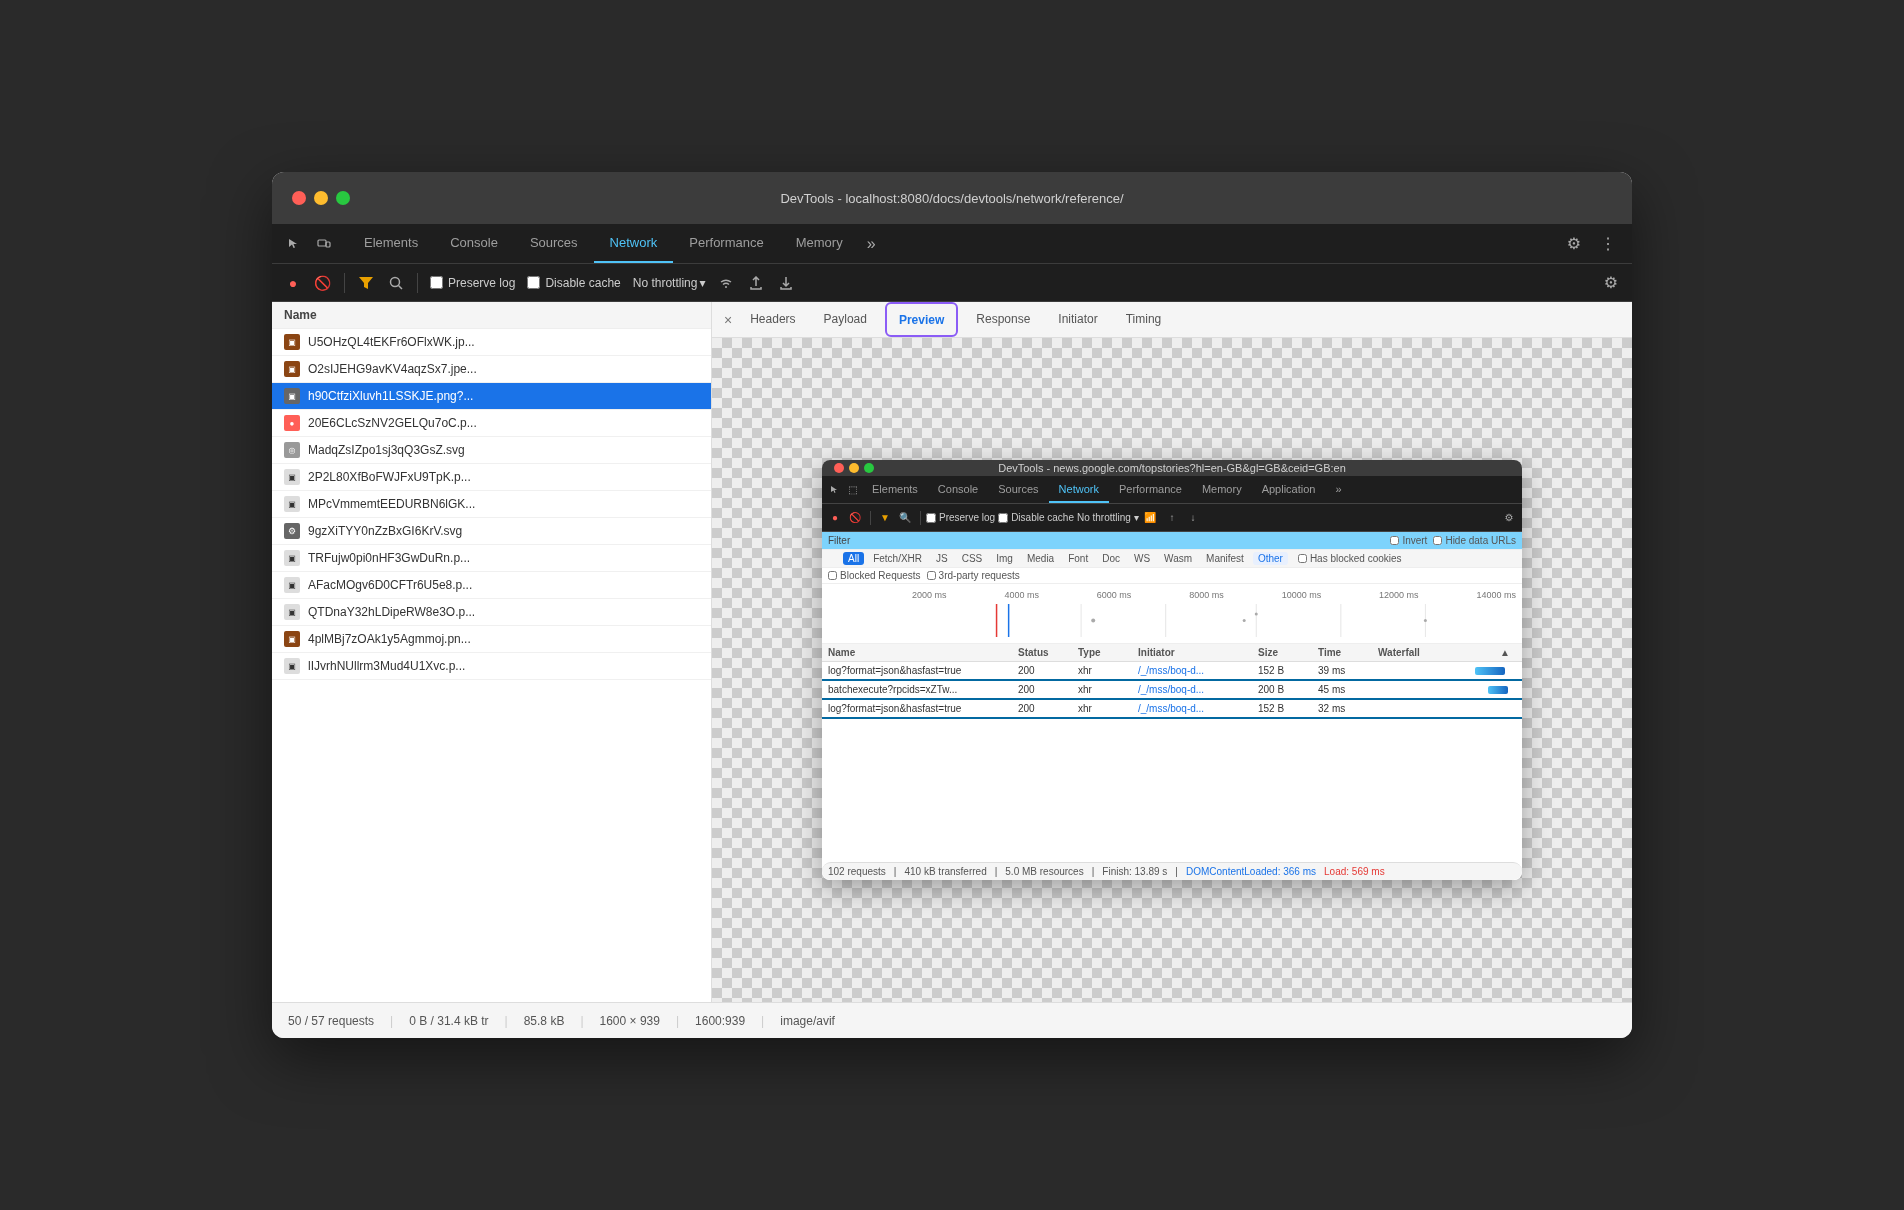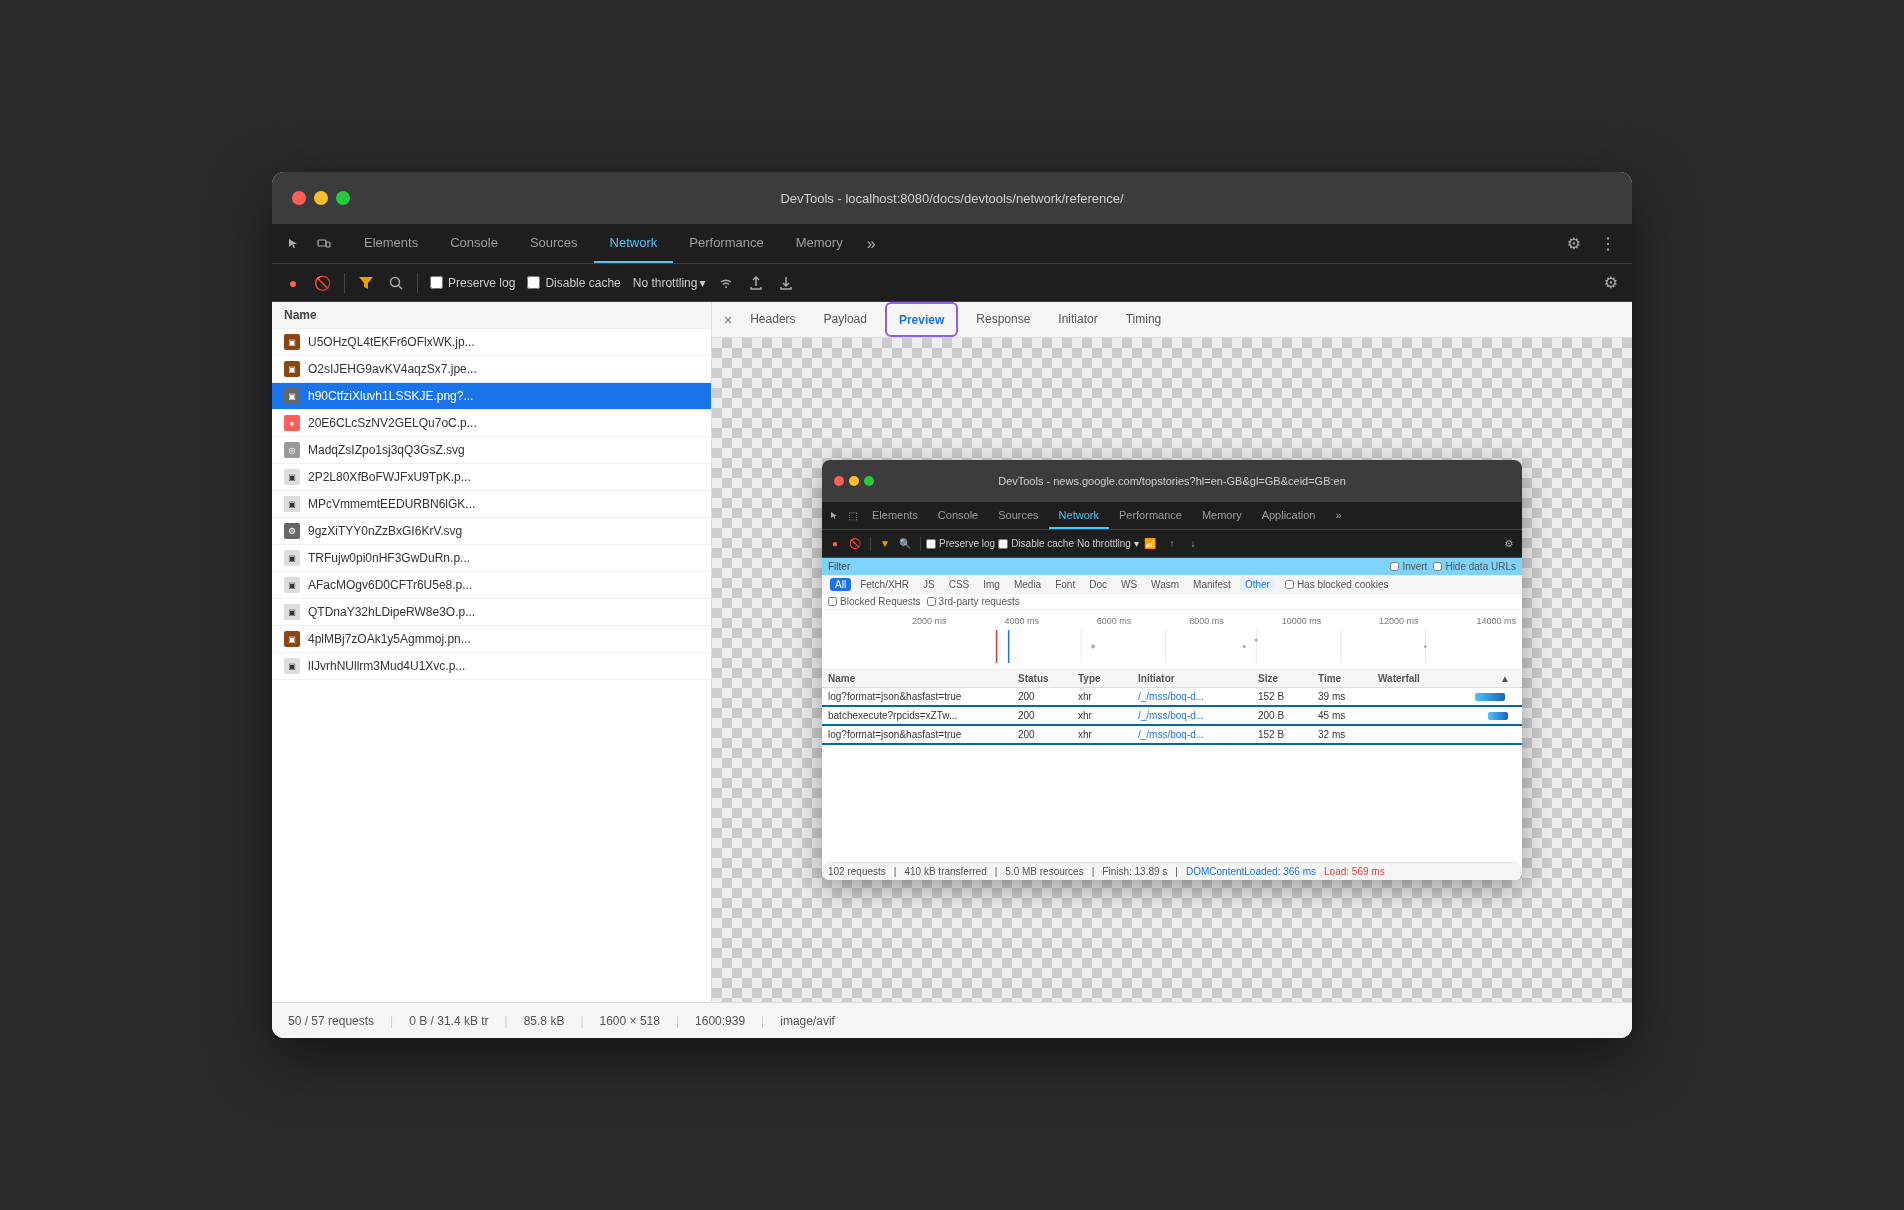--- a/index.html
+++ b/index.html
@@ -263,21 +263,21 @@
       background: #f0f0f0;
       border-radius: 8px;
       box-shadow: 0 8px 30px rgba(0,0,0,0.35);
       overflow: hidden;
       display: flex;
       flex-direction: column;
     }
 
     .nested-titlebar {
       background: #3c3c3c;
-      height: 42px;
+      height: 16px;
       display: flex;
       align-items: center;
       padding: 0 12px;
       position: relative;
     }
 
     .nested-traffic-lights {
       display: flex;
       gap: 5px;
     }
@@ -365,21 +365,21 @@
       gap: 6px;
       border-bottom: 1px solid #eee;
       background: #7dd3fc;
       font-size: 10px;
       color: #444;
     }
 
     .nested-type-bar {
       display: flex;
       align-items: center;
-      padding: 2px 8px;
+      padding: 2px 21px;
       gap: 4px;
       border-bottom: 1px solid #eee;
       background: #f5f5f5;
       font-size: 10px;
       color: #555;
       flex-wrap: wrap;
     }
 
     .type-btn {
       padding: 1px 5px;
@@ -864,20 +864,20 @@
 
   </div>
 
   <div class="status-bar">
     <span>50 / 57 requests</span>
     <span class="status-separator">|</span>
     <span>0 B / 31.4 kB tr</span>
     <span class="status-separator">|</span>
     <span>85.8 kB</span>
     <span class="status-separator">|</span>
-    <span>1600 × 518</span>
+    <span>1600 × 939</span>
     <span class="status-separator">|</span>
     <span>1600:939</span>
     <span class="status-separator">|</span>
     <span>image/avif</span>
   </div>
 
 </div>
 
 </body></html>

